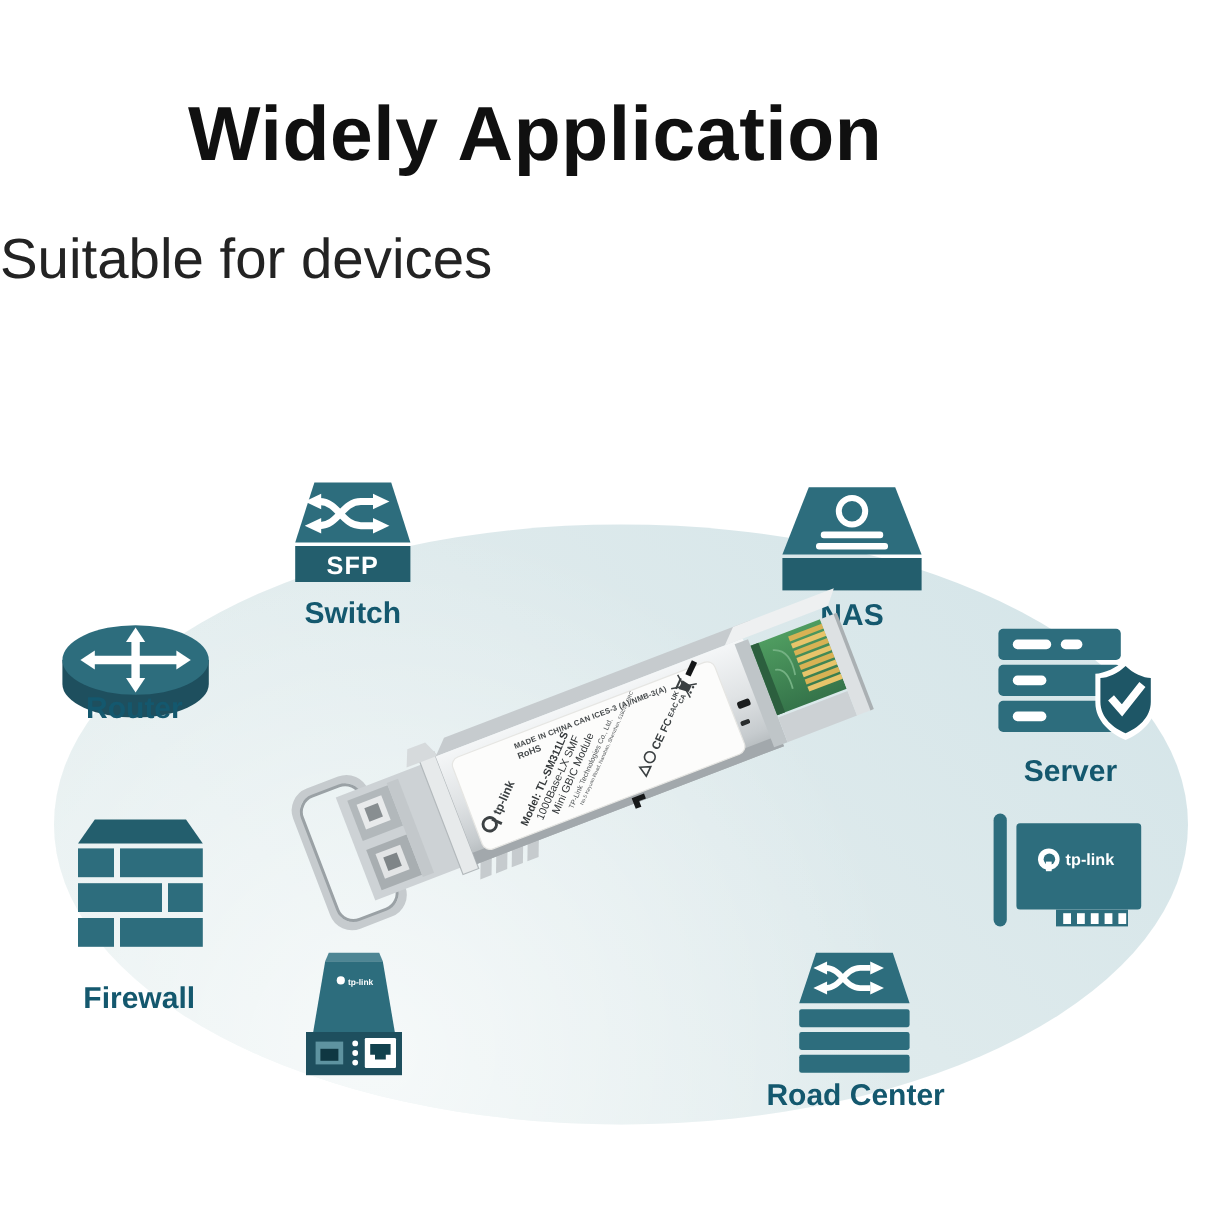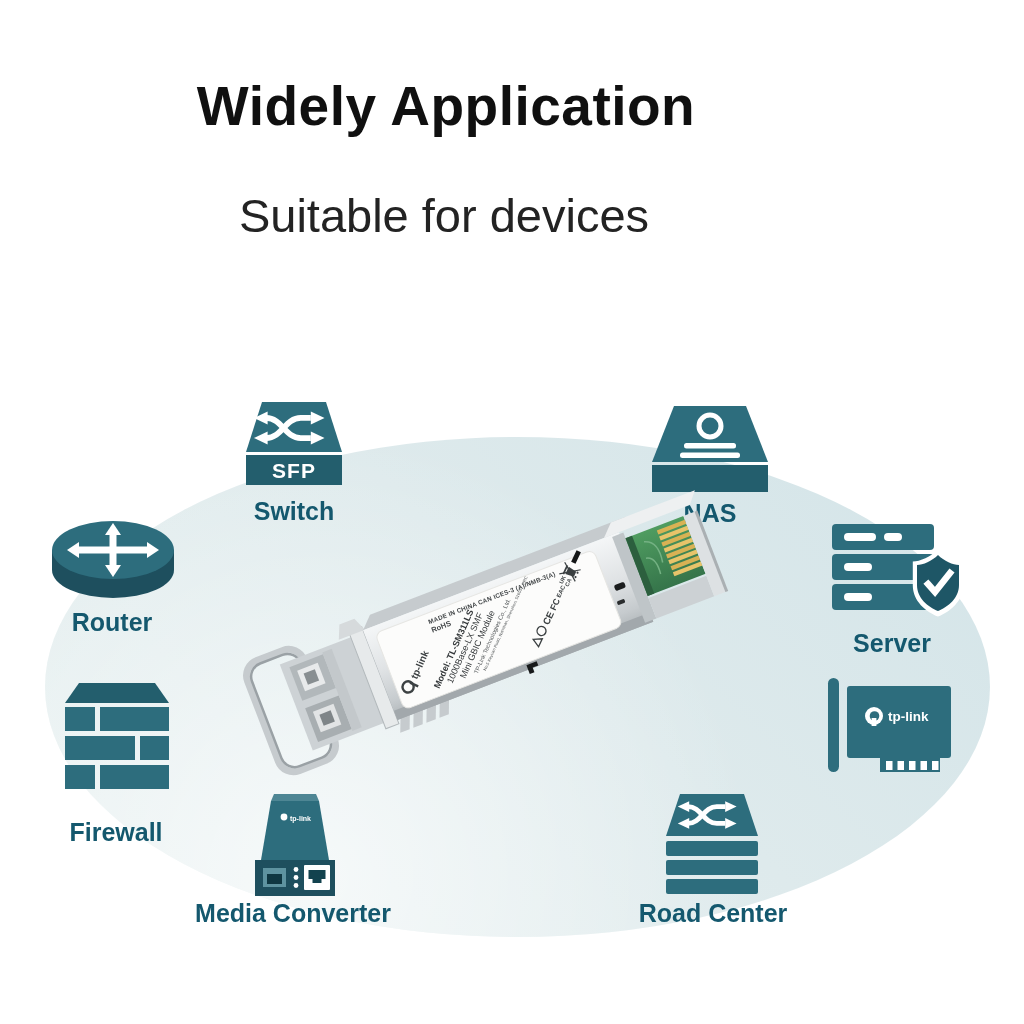--- a/index.html
+++ b/index.html
@@ -1,20 +1,20 @@
 <!DOCTYPE html>
 <html><head>
 <meta charset="utf-8">
 <style>
   html,body{margin:0;padding:0;background:#ffffff;}
   .canvas{position:relative;width:1024px;height:1024px;background:#ffffff;overflow:hidden;
           font-family:"Liberation Sans","DejaVu Sans",sans-serif;}
   .page-title{position:absolute;top:74px;left:0;width:892px;text-align:center;
-              font-size:55px;font-weight:700;color:#101010;letter-spacing:0.5px;}
-  .subtitle{position:absolute;left:0;width:888px;text-align:center;
+              font-size:64px;font-weight:700;color:#101010;letter-spacing:0.5px;}
+  .subtitle{position:absolute;left:0;width:888px;text-align:left;
             font-size:47px;font-weight:400;color:#232323;}
   .sub1{top:188px;} .sub2{top:256px;}
   .bg-ellipse{position:absolute;left:45px;top:437px;width:945px;height:500px;border-radius:50%;
               background:linear-gradient(225deg,#d3e4e8 0%,#deeaec 45%,#eaf2f2 100%);}
   .bg-ellipse-glow{position:absolute;left:45px;top:437px;width:945px;height:500px;border-radius:50%;
               background:radial-gradient(circle at 28% 88%, rgba(255,255,255,0.65), rgba(255,255,255,0) 55%);}
   .icon-svg{position:absolute;}
   .dev-label{position:absolute;transform:translateX(-50%);white-space:nowrap;
              font-size:25px;font-weight:700;color:#14586E;}
   svg text{font-family:"Liberation Sans","DejaVu Sans",sans-serif;}
@@ -73,21 +73,21 @@
   <svg class="icon-svg" style="left:48px;top:518px" width="130" height="92" viewBox="0 0 130 92">
     <path d="M4,32 L4,52 A61,28 0 0 0 126,52 L126,32 Z" fill="#1E4F5E"></path>
     <ellipse cx="65" cy="32" rx="61" ry="29" fill="#2D6D7D"></ellipse>
     <line x1="65" y1="15" x2="65" y2="49" stroke="#ffffff" stroke-width="7"></line>
     <polygon points="57,17 65,5 73,17" fill="#ffffff"></polygon>
     <polygon points="57,47 65,59 73,47" fill="#ffffff"></polygon>
     <line x1="29" y1="32" x2="101" y2="32" stroke="#ffffff" stroke-width="7"></line>
     <polygon points="31,24 19,32 31,40" fill="#ffffff"></polygon>
     <polygon points="99,24 111,32 99,40" fill="#ffffff"></polygon>
   </svg>
-  <div class="dev-label" style="left:112px;top:608px">Router</div>
+  <div class="dev-label" style="left:112px;top:576px">Router</div>
 
   <svg class="icon-svg" style="left:826px;top:520px" width="140" height="100" viewBox="0 0 140 100">
     <rect x="6" y="4" width="102" height="26" rx="4" fill="#2D6D7D"></rect>
     <rect x="6" y="34" width="102" height="26" rx="4" fill="#2D6D7D"></rect>
     <rect x="6" y="64" width="102" height="26" rx="4" fill="#2D6D7D"></rect>
     <rect x="18" y="13" width="32" height="8" rx="4" fill="#ffffff"></rect>
     <rect x="58" y="13" width="18" height="8" rx="4" fill="#ffffff"></rect>
     <rect x="18" y="43" width="28" height="8" rx="4" fill="#ffffff"></rect>
     <rect x="18" y="73" width="28" height="8" rx="4" fill="#ffffff"></rect>
     <g transform="translate(112,63)">
@@ -133,21 +133,20 @@
     <text x="50" y="28.5" font-size="7" font-weight="bold" fill="#ffffff">tp-link</text>
     <rect x="15" y="68" width="80" height="36" fill="#1E4F5E"></rect>
     <rect x="23" y="76" width="23" height="19" fill="#5E93A0"></rect>
     <rect x="27" y="82" width="15" height="10" fill="#0F3742"></rect>
     <circle cx="56" cy="77.5" r="2.4" fill="#ffffff"></circle>
     <circle cx="56" cy="85.5" r="2.4" fill="#ffffff"></circle>
     <circle cx="56" cy="93.5" r="2.4" fill="#ffffff"></circle>
     <rect x="64" y="73" width="26" height="25" rx="1" fill="#ffffff"></rect>
     <path d="M68.5,78 h17 v9 h-4 v4 h-9 v-4 h-4 Z" fill="#12424E"></path>
   </svg>
-  <div class="dev-label" style="left:293px;top:899px">Media Converter</div>
 
   <svg class="icon-svg" style="left:646px;top:792px" width="132" height="110" viewBox="0 0 132 110">
     <polygon points="34,2 98,2 112,44 20,44" fill="#2D6D7D"></polygon>
     <use href="#swapArrows" transform="translate(66,23) scale(0.6)"></use>
     <rect x="20" y="49" width="92" height="15" rx="2" fill="#2D6D7D"></rect>
     <rect x="20" y="68" width="92" height="15" rx="2" fill="#2D6D7D"></rect>
     <rect x="20" y="87" width="92" height="15" rx="2" fill="#2D6D7D"></rect>
   </svg>
   <div class="dev-label" style="left:713px;top:899px">Road Center</div>
 

